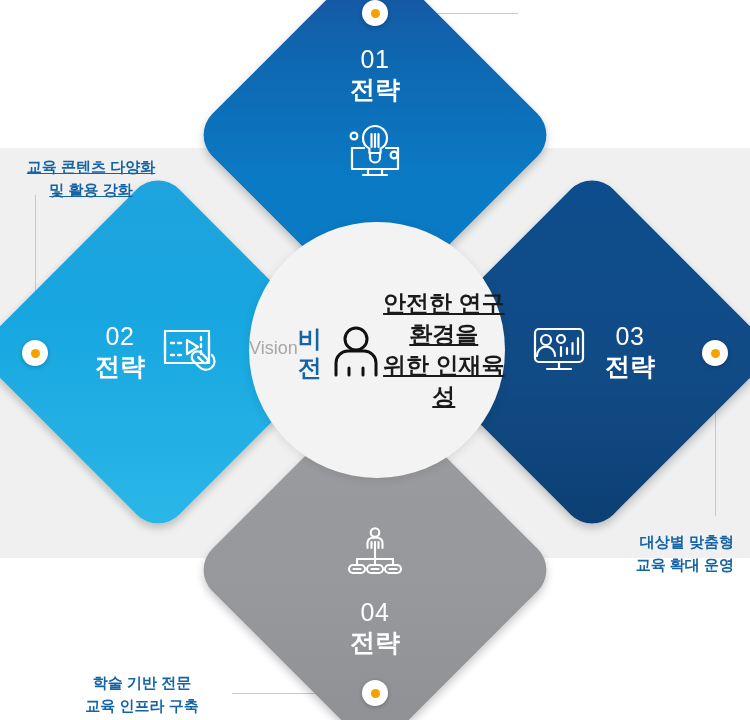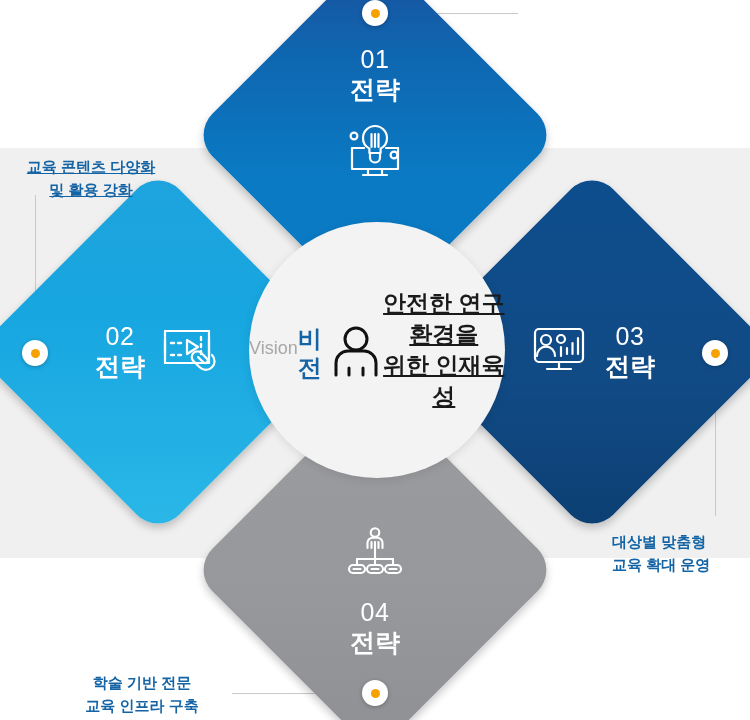--- a/index.html
+++ b/index.html
@@ -164,21 +164,21 @@
   .callout {
     position: absolute;
     color: #1464a5;
     font-size: 15px;
     font-weight: 700;
     line-height: 1.55;
     white-space: pre-line;
   }
   .co-top   { left: 538px; top: 4px;   text-align: left; }
   .co-left  { left: 16px;  top: 155px; text-align: center; width: 150px; text-decoration: underline; }
-  .co-right { left: 612px; top: 530px; width: 122px; }
+  .co-right { left: 612px; top: 530px; text-align: right; width: 122px; }
   .co-bot   { left: 68px;  top: 671px; text-align: center; width: 148px; }
 </style>
 </head>
 <body>
 
 <div id="stage">
 
   <div class="band"></div>
 
   <div class="line line-h ln-top"></div>

